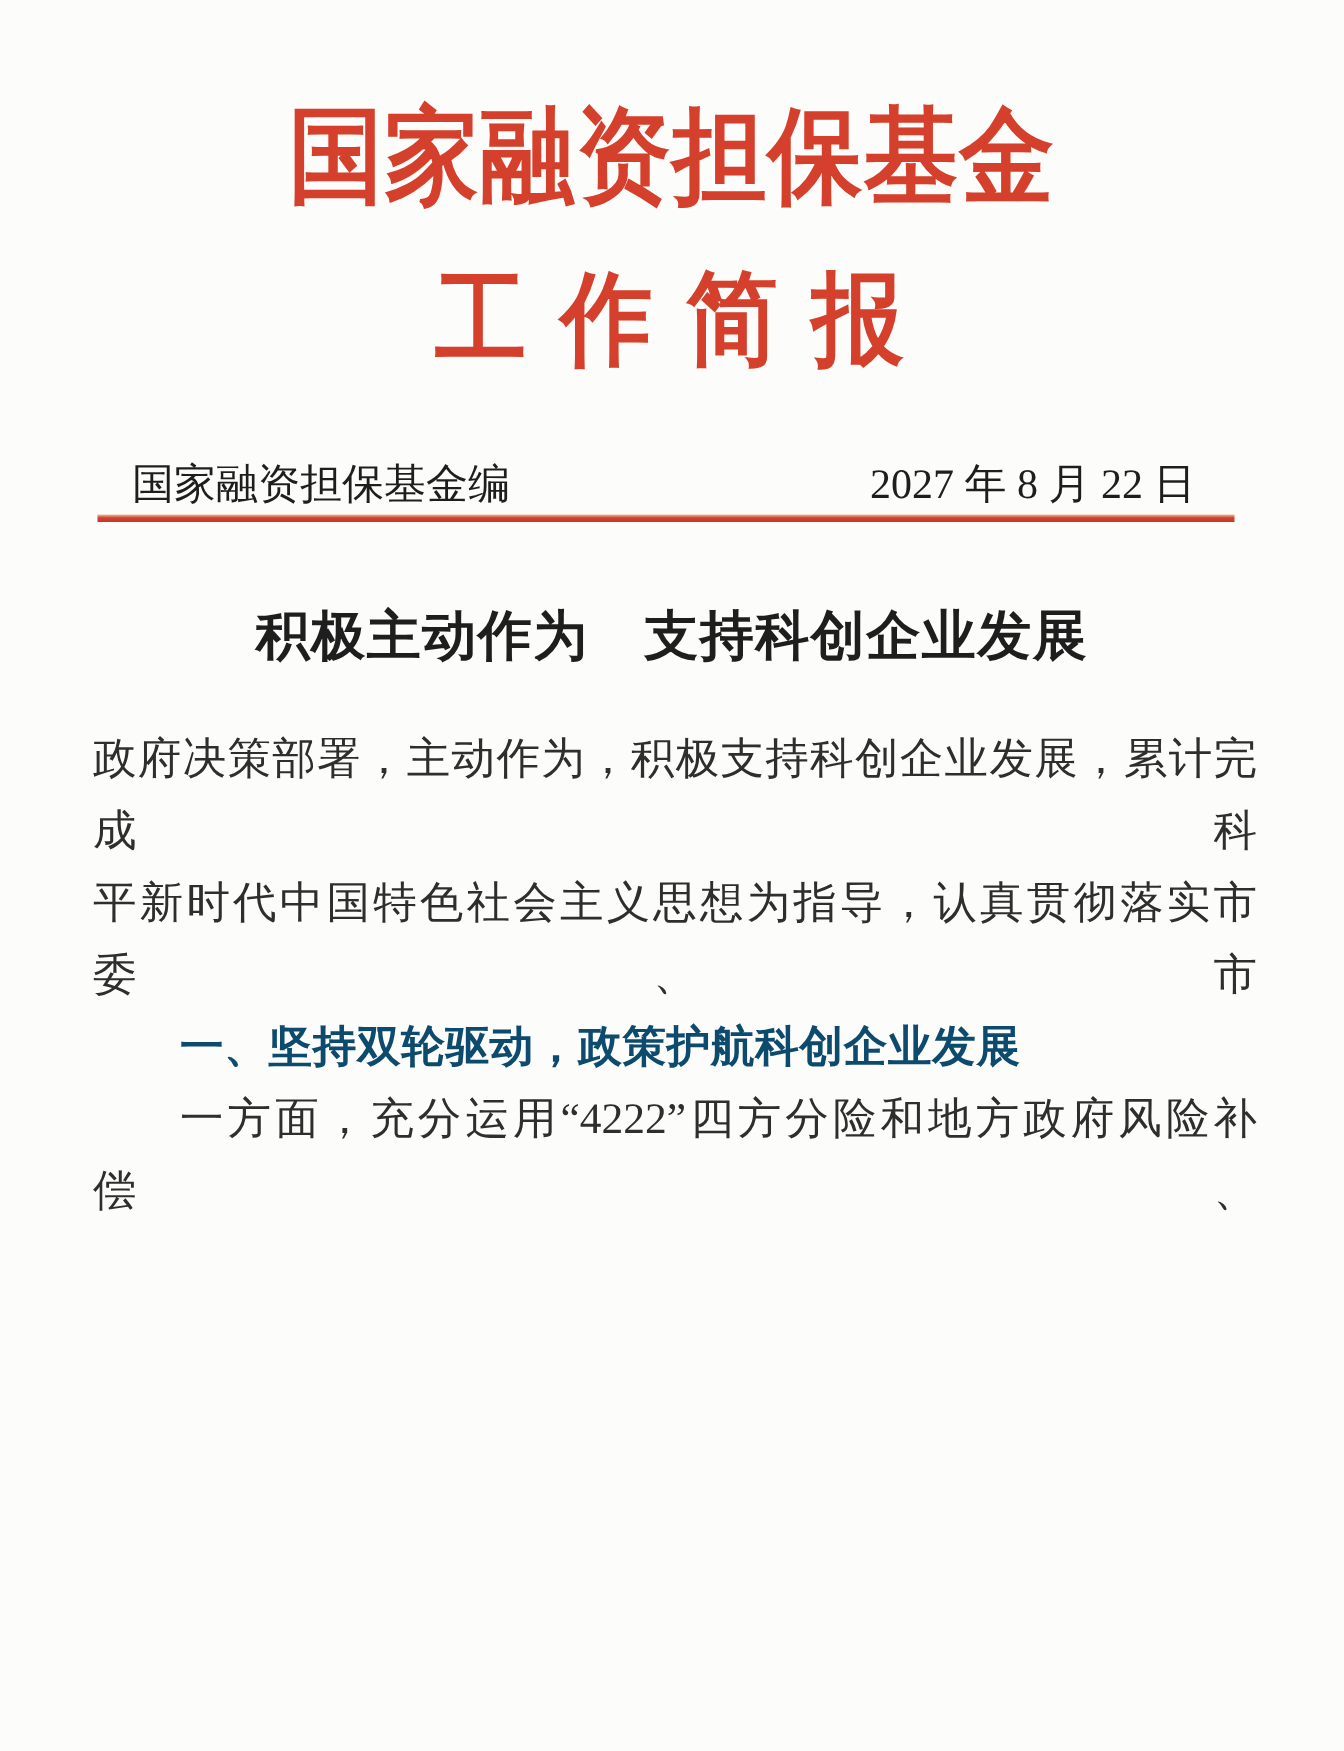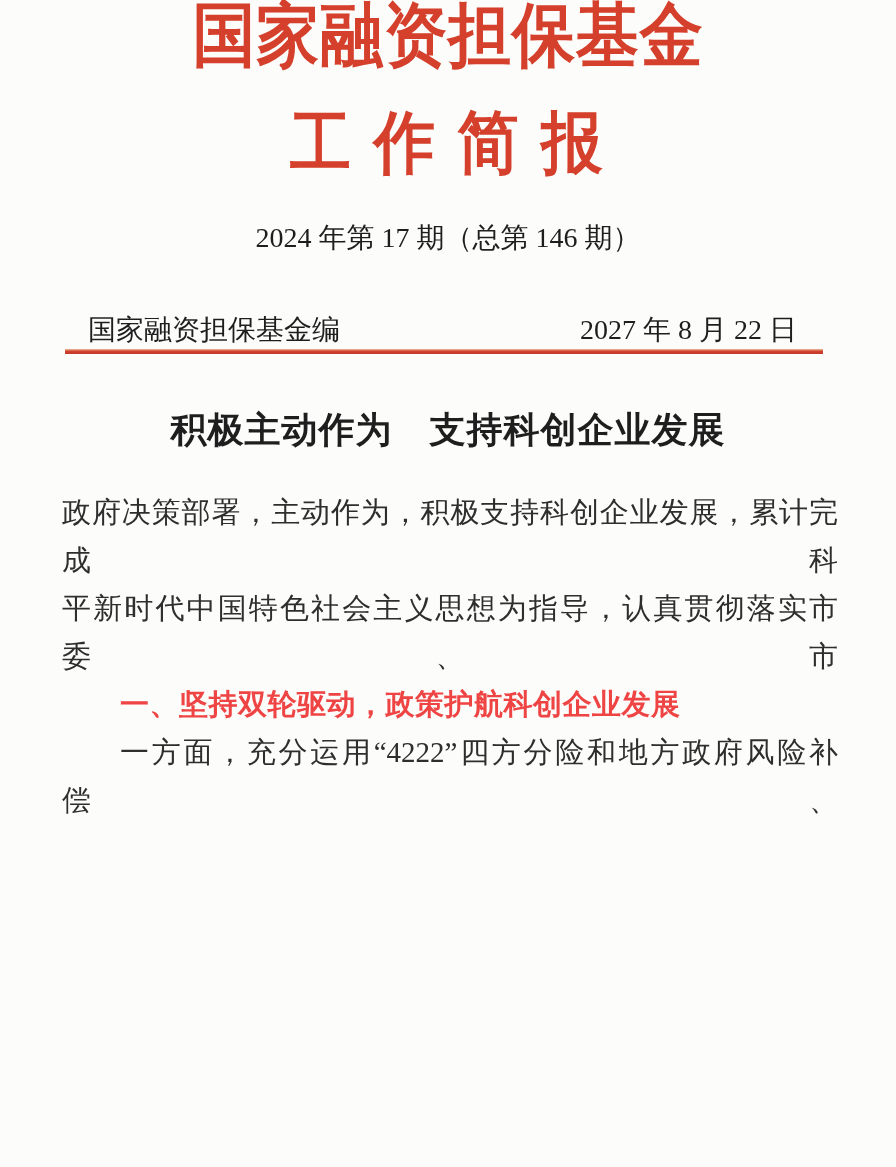--- a/index.html
+++ b/index.html
@@ -14,21 +14,21 @@
   body{background:#e9e9e9;}
   .page{
     position:relative;
     width:896px;height:1167px;
     margin:0 auto;
     background:var(--page-bg);
     overflow:hidden;
     font-family:"Liberation Serif","DejaVu Serif",serif;
     color:var(--ink);
   }
-  header{}
+  header{padding-top:70px;}
   .m-title{
     text-align:center;
     color:var(--title-red);
     font-weight:700;
     transform:scaleX(0.9);
     white-space:nowrap;
   }
   .t1{font-size:70px;line-height:72px;letter-spacing:1px;}
   .t2{font-size:68px;line-height:70px;margin-top:36px;letter-spacing:4px;}
   .issue{
@@ -62,32 +62,31 @@
   .line{min-height:48px;}
   .line.indent{text-indent:2em;}
   .line.jlast{
     text-align:justify;
     text-align-last:justify;
     text-justify:inter-character;
   }
   .line.heading{
     font-family:"Liberation Sans","DejaVu Sans",sans-serif;
     font-weight:700;
-    color:#ef4444;
+    color:#0c4a6e;
     letter-spacing:0.5px;
   }
 </style>
 </head>
 <body>
 
 <div class="page">
   <header>
     <div class="m-title t1">国家融资担保基金</div>
     <div class="m-title t2">工 作 简 报</div>
-    <div class="issue">2024 年第 17 期（总第 146 期）</div>
     <div class="ed-row">
       <span>国家融资担保基金编</span>
       <span>2027 年 8 月 22 日</span>
     </div>
     <div class="rule"></div>
   </header>
 
   <h1 class="a-title">积极主动作为　支持科创企业发展</h1>
 
   <main class="body">

